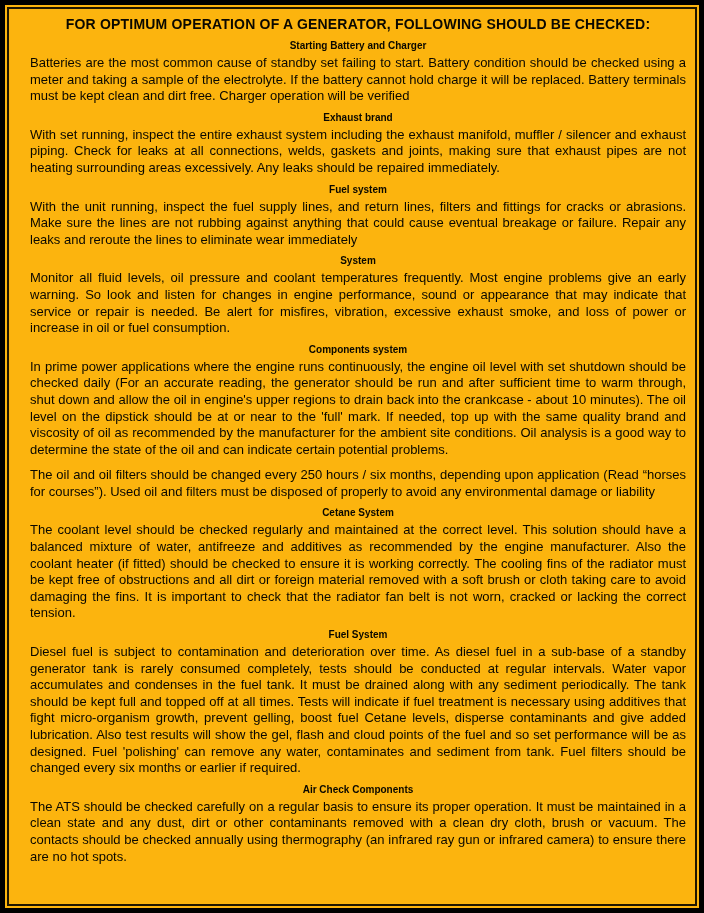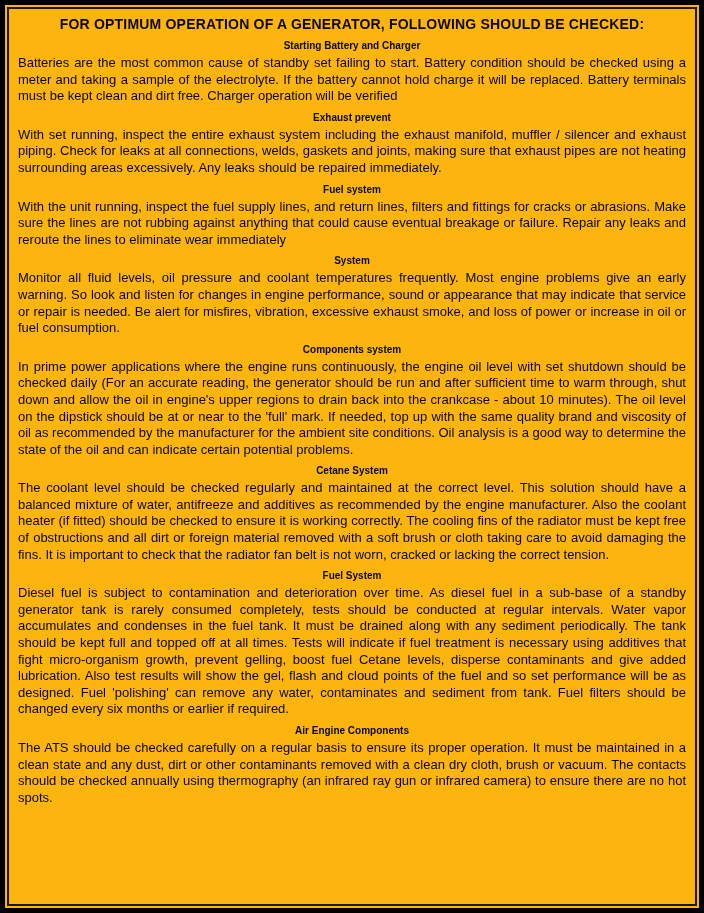--- a/index.html
+++ b/index.html
@@ -16,21 +16,21 @@
     background:var(--bg);
     border:5px solid var(--outer-border);
     padding:2px;
     font-family:"Liberation Sans","DejaVu Sans",sans-serif;
     color:var(--text);
   }
   .poster-inner{
     box-sizing:border-box;
     width:100%;height:100%;
     border:2px solid var(--inner-border);
-    padding:3px 8px 0 8px;
+    padding:3px 8px 0 20px;
     overflow:hidden;
   }
   .doc-title{
     font-size:14px;
     font-weight:bold;
     text-align:center;
     letter-spacing:0.2px;
     margin:3px 0 3px 0;
     line-height:18px;
   }
@@ -58,51 +58,52 @@
   <div class="poster-inner">
 
     <div class="doc-title">FOR OPTIMUM OPERATION OF A GENERATOR, FOLLOWING SHOULD BE CHECKED:</div>
 
     <div>
       <div class="section-heading">Starting Battery and Charger</div>
       <p class="section-paragraph">Batteries are the most common cause of standby set failing to start. Battery condition should be checked using a meter and taking a sample of the electrolyte. If the battery cannot hold charge it will be replaced. Battery terminals must be kept clean and dirt free. Charger operation will be verified</p>
     </div>
 
     <div>
-      <div class="section-heading">Exhaust prevent</div>
+      <div class="section-heading">Exhaust brand</div>
       <p class="section-paragraph">With set running, inspect the entire exhaust system including the exhaust manifold, muffler / silencer and exhaust piping. Check for leaks at all connections, welds, gaskets and joints, making sure that exhaust pipes are not heating surrounding areas excessively. Any leaks should be repaired immediately.</p>
     </div>
 
     <div>
       <div class="section-heading">Fuel system</div>
       <p class="section-paragraph">With the unit running, inspect the fuel supply lines, and return lines, filters and fittings for cracks or abrasions. Make sure the lines are not rubbing against anything that could cause eventual breakage or failure. Repair any leaks and reroute the lines to eliminate wear immediately</p>
     </div>
 
     <div>
       <div class="section-heading">System</div>
       <p class="section-paragraph">Monitor all fluid levels, oil pressure and coolant temperatures frequently. Most engine problems give an early warning. So look and listen for changes in engine performance, sound or appearance that may indicate that service or repair is needed. Be alert for misfires, vibration, excessive exhaust smoke, and loss of power or increase in oil or fuel consumption.</p>
     </div>
 
     <div>
       <div class="section-heading">Components system</div>
       <p class="section-paragraph">In prime power applications where the engine runs continuously, the engine oil level with set shutdown should be checked daily (For an accurate reading, the generator should be run and after sufficient time to warm through, shut down and allow the oil in engine's upper regions to drain back into the crankcase - about 10 minutes). The oil level on the dipstick should be at or near to the 'full' mark. If needed, top up with the same quality brand and viscosity of oil as recommended by the manufacturer for the ambient site conditions. Oil analysis is a good way to determine the state of the oil and can indicate certain potential problems.</p>
+      <p class="section-paragraph">The oil and oil filters should be changed every 250 hours / six months, depending upon application (Read “horses for courses”). Used oil and filters must be disposed of properly to avoid any environmental damage or liability</p>
     </div>
 
     <div>
       <div class="section-heading">Cetane System</div>
       <p class="section-paragraph">The coolant level should be checked regularly and maintained at the correct level. This solution should have a balanced mixture of water, antifreeze and additives as recommended by the engine manufacturer. Also the coolant heater (if fitted) should be checked to ensure it is working correctly. The cooling fins of the radiator must be kept free of obstructions and all dirt or foreign material removed with a soft brush or cloth taking care to avoid damaging the fins. It is important to check that the radiator fan belt is not worn, cracked or lacking the correct tension.</p>
     </div>
 
     <div>
       <div class="section-heading">Fuel System</div>
       <p class="section-paragraph">Diesel fuel is subject to contamination and deterioration over time. As diesel fuel in a sub-base of a standby generator tank is rarely consumed completely, tests should be conducted at regular intervals. Water vapor accumulates and condenses in the fuel tank. It must be drained along with any sediment periodically. The tank should be kept full and topped off at all times. Tests will indicate if fuel treatment is necessary using additives that fight micro-organism growth, prevent gelling, boost fuel Cetane levels, disperse contaminants and give added lubrication. Also test results will show the gel, flash and cloud points of the fuel and so set performance will be as designed. Fuel 'polishing' can remove any water, contaminates and sediment from tank. Fuel filters should be changed every six months or earlier if required.</p>
     </div>
 
     <div>
-      <div class="section-heading">Air Engine Components</div>
+      <div class="section-heading">Air Check Components</div>
     </div>
 
     <div>
       <p class="section-paragraph">The ATS should be checked carefully on a regular basis to ensure its proper operation. It must be maintained in a clean state and any dust, dirt or other contaminants removed with a clean dry cloth, brush or vacuum. The contacts should be checked annually using thermography (an infrared ray gun or infrared camera) to ensure there are no hot spots.</p>
     </div>
 
   </div>
 </div>
 
 </body></html>

